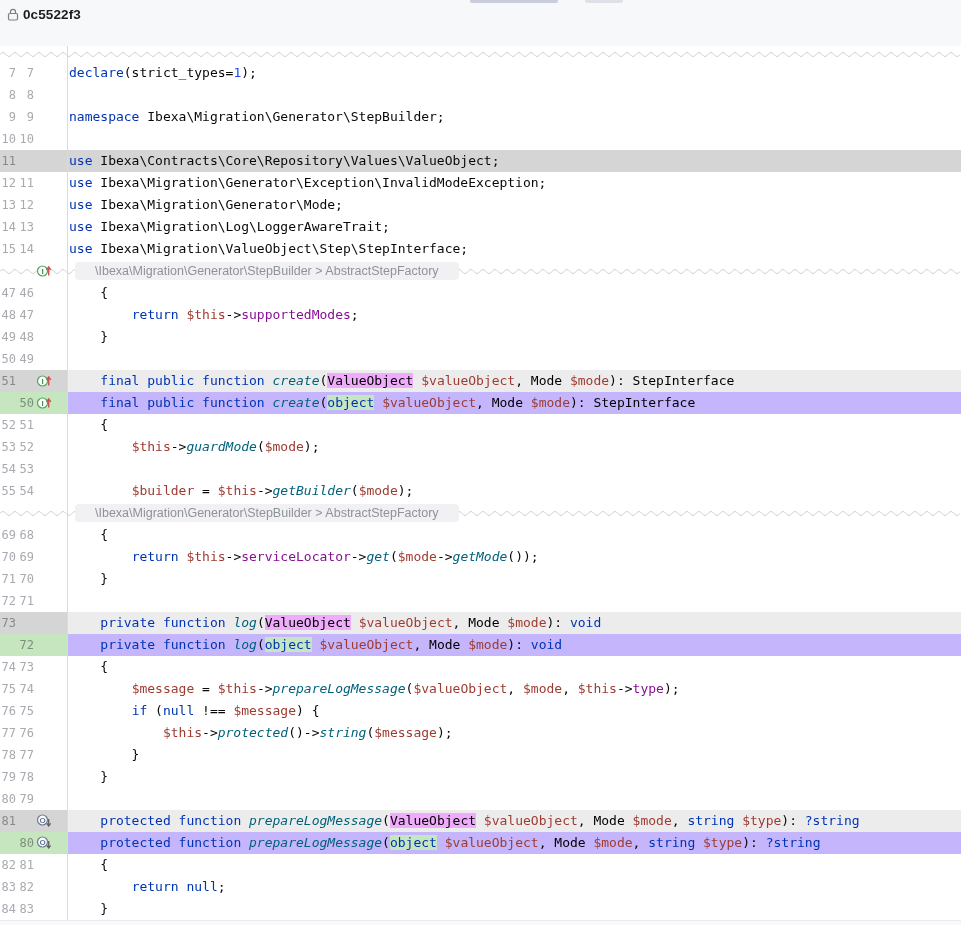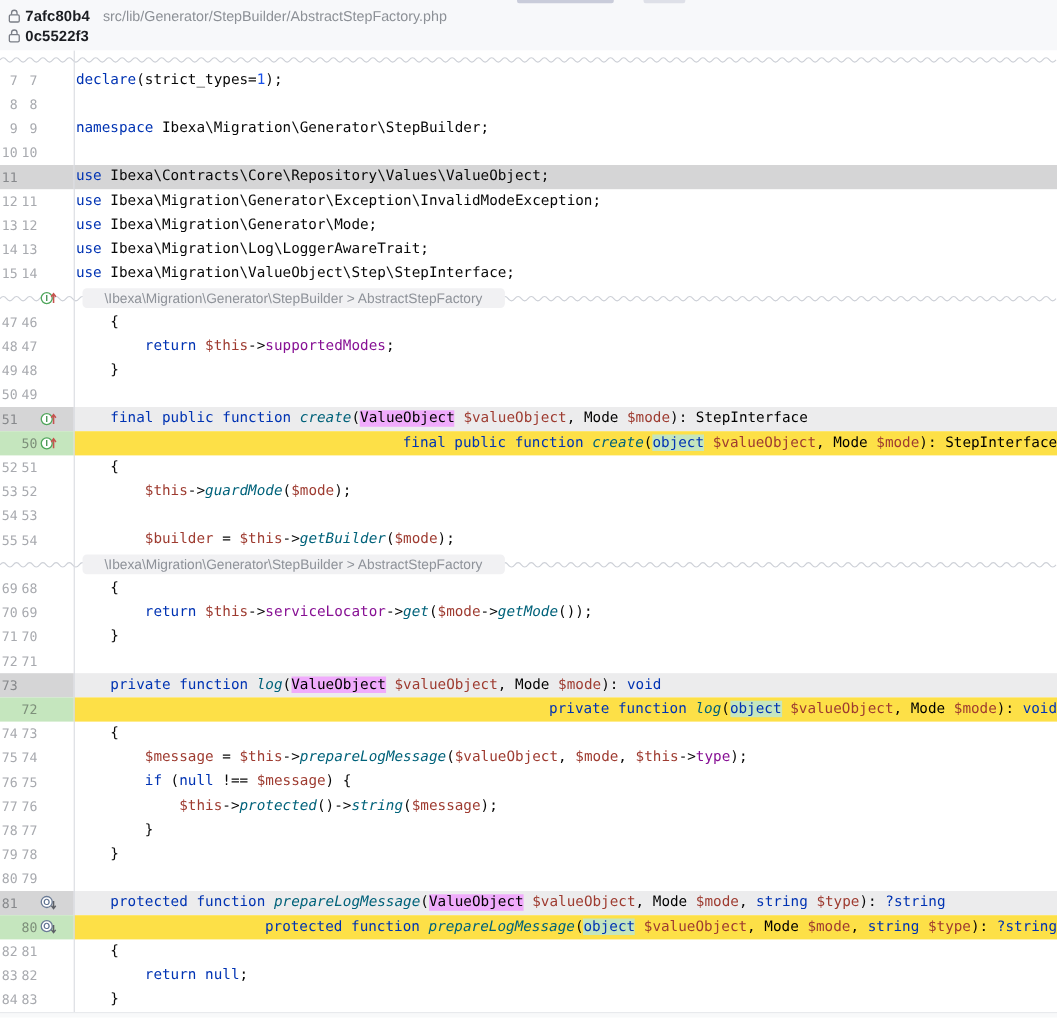--- a/index.html
+++ b/index.html
@@ -30,21 +30,21 @@
   .codewrap { flex:1; height:22px; padding-left:2px;
          font-family:"DejaVu Sans Mono","Liberation Mono",monospace;
          font-size:13px; line-height:22px; white-space:pre; color:#080808; }
 
   .row.delfull .gut, .row.delfull .codewrap { background:#D5D5D6; }
   .row.delfull .gut { color:#87898C; }
   .row.del .gut  { background:#D5D5D6; color:#87898C; }
   .row.del .codewrap { background:#ECECED; }
   .row.del .hl  { background:#f0abfc; }
   .row.add .gut  { background:#C5E6BE; color:#7D8F7A; }
-  .row.add .codewrap { background:#fde047;text-align:right; }
+  .row.add .codewrap { background:#c4b5fd; }
   .row.add .hl  { background:#C5E6BE; }
 
   .tok-kw  { color:#0033B3; }
   .tok-fn  { color:#00627A;font-style:italic; }
   .tok-var { color:#9E3B30; }
   .tok-fld { color:#871094; }
   .tok-num { color:#1750EB; }
   .tok-cls { color:#000000; }
   .tok-pl  { color:#080808; }
 
@@ -58,30 +58,20 @@
           font-size:12.5px; color:#8E9299; white-space:nowrap; }
 
   .bottom-strip { height:8px; background:#F8F9FA; border-top:1px solid #E8EAED; }
 </style>
 </head>
 <body>
 
 <div class="header">
   <div class="stub stub1"></div>
   <div class="stub stub2"></div>
-  <div class="commit-row">
-    <span class="lock">
-      <svg width="12" height="13" viewBox="0 0 12 13">
-          <rect x="1.5" y="5.5" width="9" height="6.5" rx="1.2" fill="none" stroke="#7A7E87" stroke-width="1.2"></rect>
-          <path d="M3.5 5.5 V3.8 a2.5 2.5 0 0 1 5 0 V5.5" fill="none" stroke="#7A7E87" stroke-width="1.2"></path>
-        </svg>
-    </span>
-    <span class="hash">7afc80b4</span>
-    <span class="path">src/lib/Generator/StepBuilder/AbstractStepFactory.php</span>
-  </div>
   <div class="commit-row">
     <span class="lock">
       <svg width="12" height="13" viewBox="0 0 12 13">
           <rect x="1.5" y="5.5" width="9" height="6.5" rx="1.2" fill="none" stroke="#7A7E87" stroke-width="1.2"></rect>
           <path d="M3.5 5.5 V3.8 a2.5 2.5 0 0 1 5 0 V5.5" fill="none" stroke="#7A7E87" stroke-width="1.2"></path>
         </svg>
     </span>
     <span class="hash">0c5522f3</span>
   </div>
 </div>

